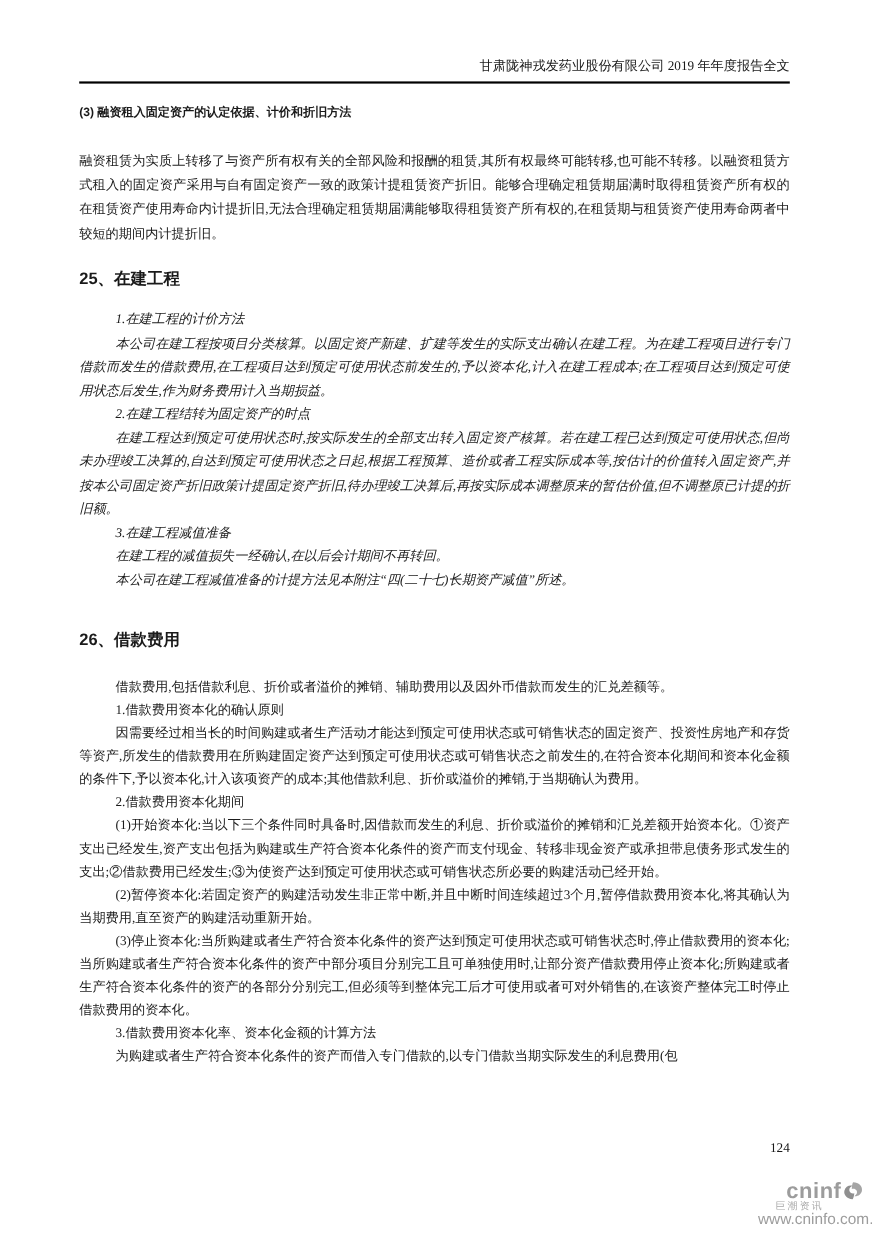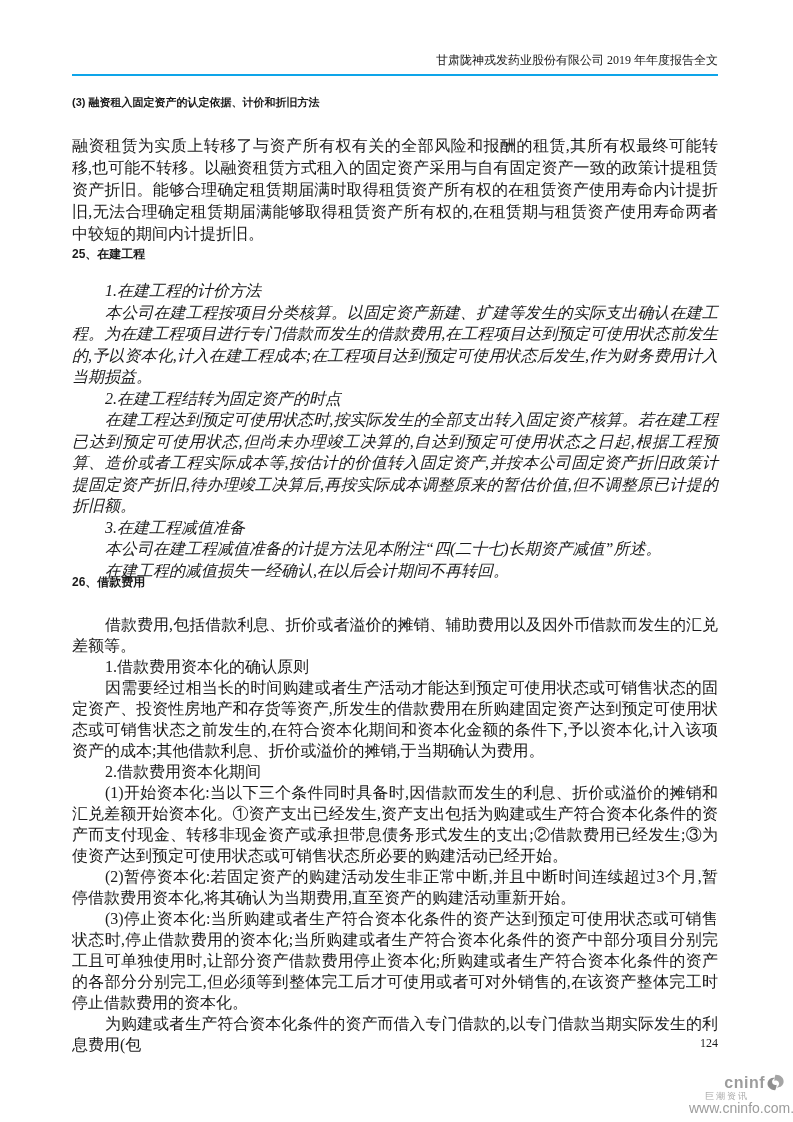--- a/index.html
+++ b/index.html
@@ -13,47 +13,47 @@
     font-family: "Liberation Serif", "DejaVu Serif", serif;
     color: #1a1a1a;
     overflow: hidden;
   }
   .doc-header {
     position: absolute;
     top: 0; left: 72px;
     width: 646px;
     padding-top: 52px;
     padding-bottom: 6px;
-    border-bottom: 2px solid #0ea5e9;
+    border-bottom: 2px solid #000000;
     text-align: right;
     font-size: 12px;
     line-height: 16px;
   }
   .group { position: absolute; left: 72px; width: 646px; }
   .g1 { top: 93px; }
   .g2 { top: 245px; }
   .g3 { top: 573px; }
   .h-sub {
     margin: 0 0 24px 0;
     font-family: "Liberation Sans", "DejaVu Sans", sans-serif;
     font-size: 11px;
     font-weight: bold;
     line-height: 18px;
   }
   .h-num {
     margin: 0 0 17px 0;
     font-family: "Liberation Sans", "DejaVu Sans", sans-serif;
-    font-size: 12px;
+    font-size: 15px;
     font-weight: bold;
     line-height: 18px;
   }
   .g3 .h-num { margin-bottom: 23px; }
   .para {
     margin: 0;
-    font-size: 16px;
+    font-size: 12px;
     text-align: justify;
     text-justify: inter-ideograph;
     word-break: break-all;
   }
   .g1 .para { line-height: 22px; }
   .g2 .para { line-height: 21.5px; font-style: italic; }
   .g3 .para { line-height: 21px; }
   .indent { text-indent: 33px; }
   .page-number {
     position: absolute;
@@ -66,21 +66,21 @@
     position: absolute;
     top: 1074px;
     right: 8px;
     width: 96px;
     text-align: right;
     font-family: "Liberation Sans", "DejaVu Sans", sans-serif;
     color: #9c9c9c;
   }
   .logo-row { display: flex; align-items: center; justify-content: flex-end; gap: 1px; }
   .logo-brand {
-    font-size: 16px;
+    font-size: 20px;
     font-weight: bold;
     letter-spacing: 0.5px;
     color: #9c9c9c;
     line-height: 16px;
   }
   .logo-swirl { width: 19px; height: 17px; display: block; }
   .logo-cn {
     font-size: 9px;
     letter-spacing: 2px;
     color: #a8a8a8;
@@ -109,33 +109,34 @@
     <p class="para">融资租赁为实质上转移了与资产所有权有关的全部风险和报酬的租赁,其所有权最终可能转移,也可能不转移。以融资租赁方式租入的固定资产采用与自有固定资产一致的政策计提租赁资产折旧。能够合理确定租赁期届满时取得租赁资产所有权的在租赁资产使用寿命内计提折旧,无法合理确定租赁期届满能够取得租赁资产所有权的,在租赁期与租赁资产使用寿命两者中较短的期间内计提折旧。</p>
   </div>
 
   <div class="group g2">
     <h2 class="h-num">25、在建工程</h2>
     <p class="para indent">1.在建工程的计价方法</p>
     <p class="para indent">本公司在建工程按项目分类核算。以固定资产新建、扩建等发生的实际支出确认在建工程。为在建工程项目进行专门借款而发生的借款费用,在工程项目达到预定可使用状态前发生的,予以资本化,计入在建工程成本;在工程项目达到预定可使用状态后发生,作为财务费用计入当期损益。</p>
     <p class="para indent">2.在建工程结转为固定资产的时点</p>
     <p class="para indent">在建工程达到预定可使用状态时,按实际发生的全部支出转入固定资产核算。若在建工程已达到预定可使用状态,但尚未办理竣工决算的,自达到预定可使用状态之日起,根据工程预算、造价或者工程实际成本等,按估计的价值转入固定资产,并按本公司固定资产折旧政策计提固定资产折旧,待办理竣工决算后,再按实际成本调整原来的暂估价值,但不调整原已计提的折旧额。</p>
     <p class="para indent">3.在建工程减值准备</p>
+    <p class="para indent">在建工程的减值损失一经确认,在以后会计期间不再转回。</p>
     <p class="para indent">本公司在建工程减值准备的计提方法见本附注“四(二十七)长期资产减值”所述。</p>
-    <p class="para indent">在建工程的减值损失一经确认,在以后会计期间不再转回。</p>
   </div>
 
   <div class="group g3">
     <h2 class="h-num">26、借款费用</h2>
     <p class="para indent">借款费用,包括借款利息、折价或者溢价的摊销、辅助费用以及因外币借款而发生的汇兑差额等。</p>
     <p class="para indent">1.借款费用资本化的确认原则</p>
     <p class="para indent">因需要经过相当长的时间购建或者生产活动才能达到预定可使用状态或可销售状态的固定资产、投资性房地产和存货等资产,所发生的借款费用在所购建固定资产达到预定可使用状态或可销售状态之前发生的,在符合资本化期间和资本化金额的条件下,予以资本化,计入该项资产的成本;其他借款利息、折价或溢价的摊销,于当期确认为费用。</p>
     <p class="para indent">2.借款费用资本化期间</p>
     <p class="para indent">(1)开始资本化:当以下三个条件同时具备时,因借款而发生的利息、折价或溢价的摊销和汇兑差额开始资本化。①资产支出已经发生,资产支出包括为购建或生产符合资本化条件的资产而支付现金、转移非现金资产或承担带息债务形式发生的支出;②借款费用已经发生;③为使资产达到预定可使用状态或可销售状态所必要的购建活动已经开始。</p>
     <p class="para indent">(2)暂停资本化:若固定资产的购建活动发生非正常中断,并且中断时间连续超过3个月,暂停借款费用资本化,将其确认为当期费用,直至资产的购建活动重新开始。</p>
     <p class="para indent">(3)停止资本化:当所购建或者生产符合资本化条件的资产达到预定可使用状态或可销售状态时,停止借款费用的资本化;当所购建或者生产符合资本化条件的资产中部分项目分别完工且可单独使用时,让部分资产借款费用停止资本化;所购建或者生产符合资本化条件的资产的各部分分别完工,但必须等到整体完工后才可使用或者可对外销售的,在该资产整体完工时停止借款费用的资本化。</p>
+    <p class="para indent">3.借款费用资本化率、资本化金额的计算方法</p>
     <p class="para indent">为购建或者生产符合资本化条件的资产而借入专门借款的,以专门借款当期实际发生的利息费用(包</p>
   </div>
 
   <div class="page-number">124</div>
 
   <div class="logo">
     <div class="logo-row">
       <span class="logo-brand">cninf</span>
       <svg class="logo-swirl" viewBox="0 0 24 22" xmlns="http://www.w3.org/2000/svg">
         <path d="M12 1 C19 1 23 5.5 22.5 10.5 C22 15.5 17.5 18 13.5 17.5 C16.5 15.5 17.5 13 16 10.5 C14.8 8.6 12.5 8 10.5 9 C10.8 5 11 3 12 1 Z" fill="#a5a5a5"></path>

